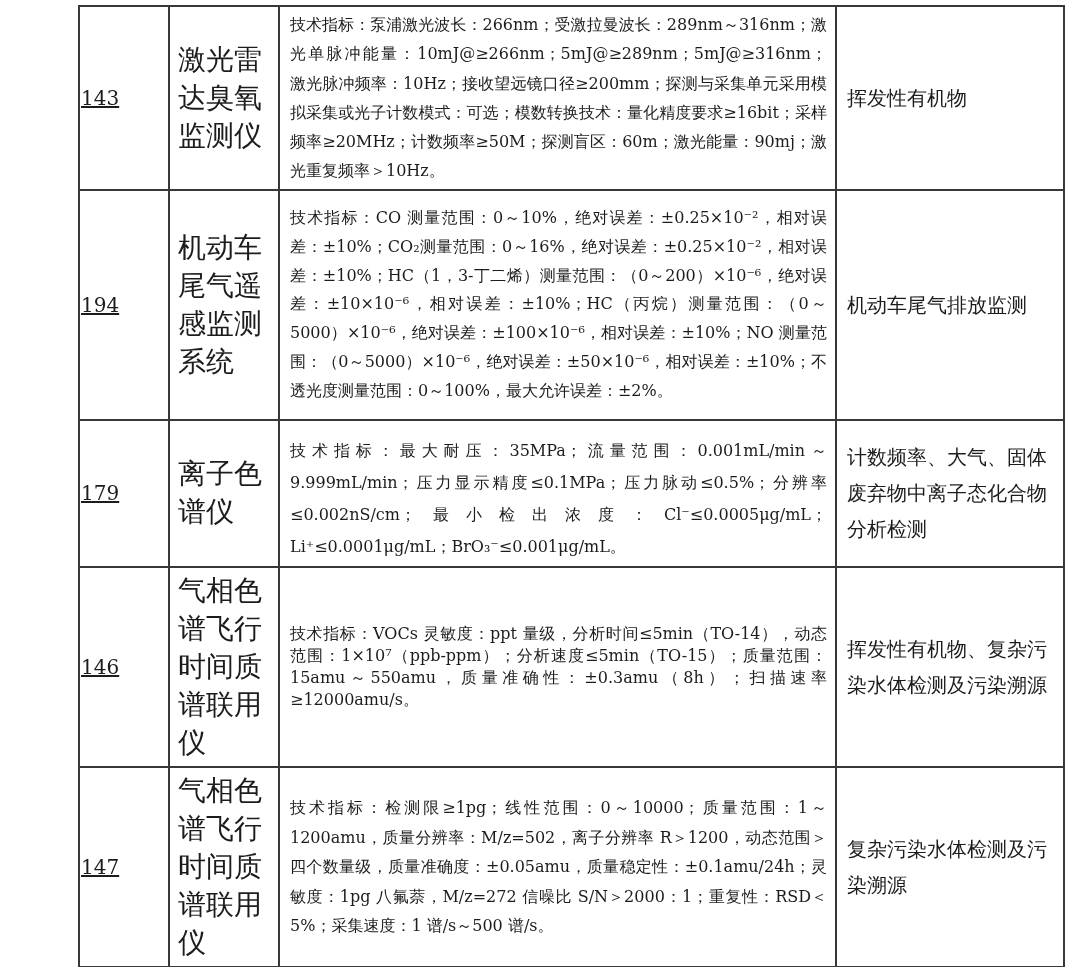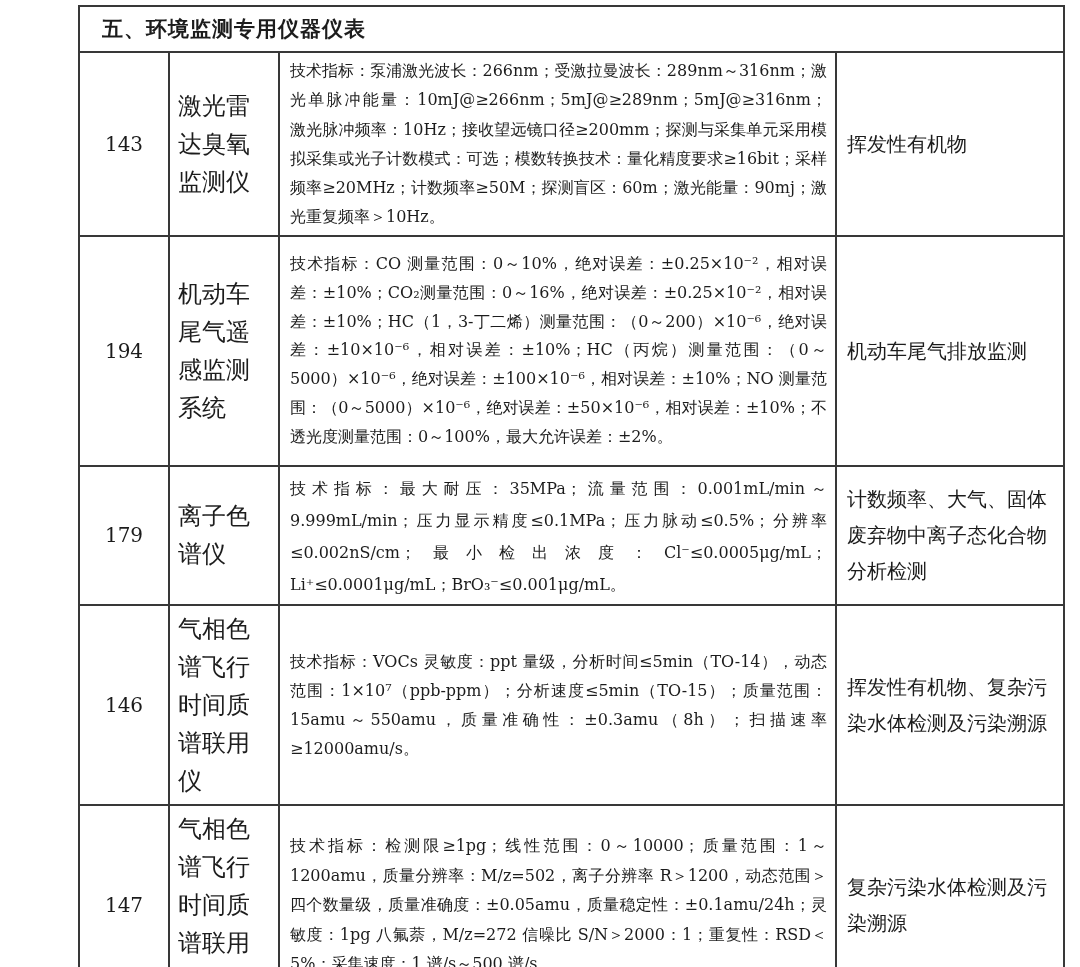--- a/index.html
+++ b/index.html
@@ -29,26 +29,27 @@
     overflow: hidden;
   }
   .section-row td {
     height: 44px;
     font-weight: bold;
     font-size: 21px;
     padding: 0 0 0 22px;
     letter-spacing: 1px;
   }
   .c-no {
-    text-align: center;
+    text-align: left;
     font-size: 20px;
+    text-decoration: underline;
   }
   .c-name {
     padding: 4px 8px;
-    font-size: 24px;
+    font-size: 28px;
     line-height: 38px;
     text-align: left;
   }
   .c-spec {
     padding: 3px 8px 3px 10px;
     font-size: 16px;
     line-height: 28.8px;
     text-align: justify;
     vertical-align: top;
   }
@@ -57,38 +58,35 @@
     font-size: 20px;
     line-height: 36px;
     text-align: left;
   }
   tr.r143 { height: 177px; }
   tr.r144 { height: 230px; }
   tr.r145 { height: 130px; }
   tr.r146 { height: 113px; }
   tr.r147 { height: 150px; }
   tr.r143 .c-spec, tr.r145 .c-spec, tr.r146 .c-spec { line-height: 29.3px; }
-  tr.r145 .c-spec { line-height: 32px; padding-top: 6px; }
-  tr.r146 .c-spec { line-height: 29px; }
+  tr.r145 .c-spec { line-height: 32px; padding-top: 14px; }
+  tr.r146 .c-spec { line-height: 22px; }
   tr.r147 .c-spec { line-height: 29.5px; }
 </style>
 </head>
 <body>
 
 <table class="doc-table">
   <colgroup>
     <col style="width:90px">
     <col style="width:110px">
     <col style="width:557px">
     <col style="width:228px">
   </colgroup>
   <tbody>
-    <tr class="section-row">
-      <td colspan="4">五、环境监测专用仪器仪表</td>
-    </tr>
     <tr class="r143">
       <td class="c-no">143</td>
       <td class="c-name">激光雷达臭氧监测仪</td>
       <td class="c-spec">技术指标：泵浦激光波长：266nm；受激拉曼波长：289nm～316nm；激光单脉冲能量：10mJ@≥266nm；5mJ@≥289nm；5mJ@≥316nm；激光脉冲频率：10Hz；接收望远镜口径≥200mm；探测与采集单元采用模拟采集或光子计数模式：可选；模数转换技术：量化精度要求≥16bit；采样频率≥20MHz；计数频率≥50M；探测盲区：60m；激光能量：90mj；激光重复频率＞10Hz。</td>
       <td class="c-app">挥发性有机物</td>
     </tr>
     <tr class="r144">
       <td class="c-no">194</td>
       <td class="c-name">机动车尾气遥感监测系统</td>
       <td class="c-spec">技术指标：CO 测量范围：0～10%，绝对误差：±0.25×10⁻²，相对误差：±10%；CO₂测量范围：0～16%，绝对误差：±0.25×10⁻²，相对误差：±10%；HC（1，3-丁二烯）测量范围：（0～200）×10⁻⁶，绝对误差：±10×10⁻⁶，相对误差：±10%；HC（丙烷）测量范围：（0～5000）×10⁻⁶，绝对误差：±100×10⁻⁶，相对误差：±10%；NO 测量范围：（0～5000）×10⁻⁶，绝对误差：±50×10⁻⁶，相对误差：±10%；不透光度测量范围：0～100%，最大允许误差：±2%。</td>

